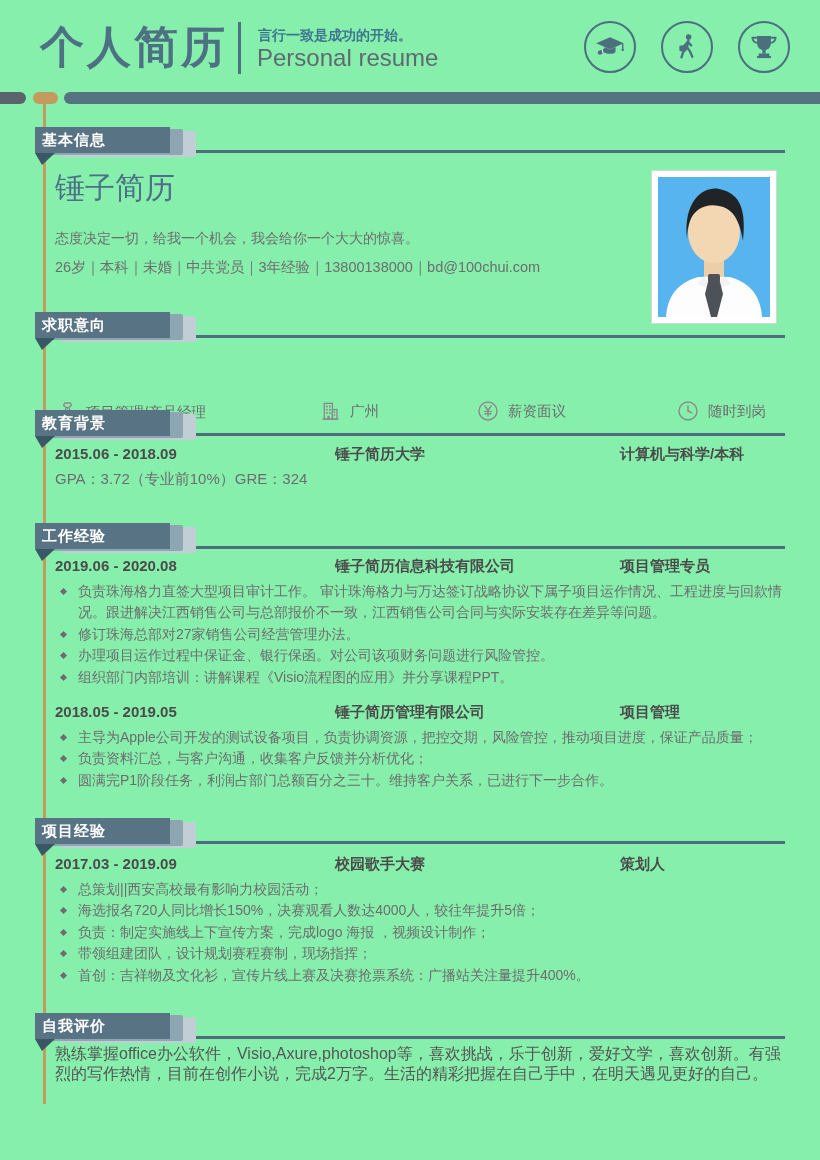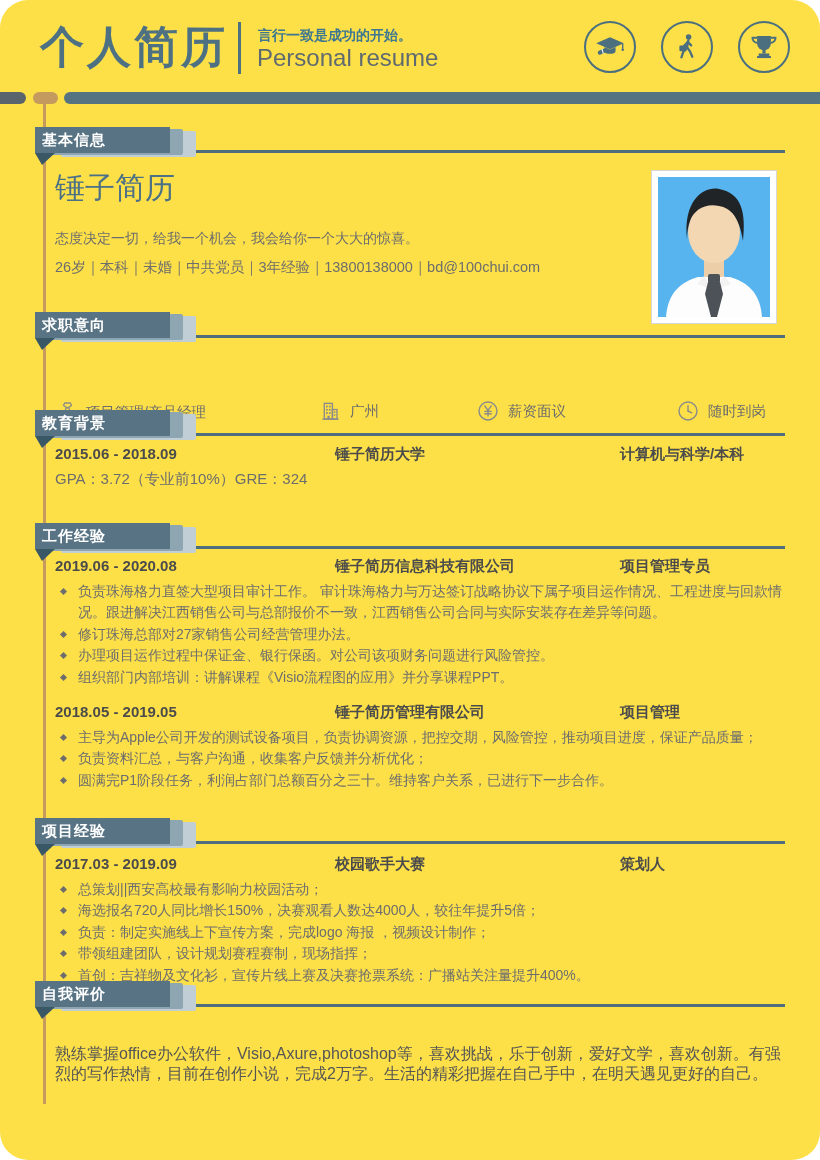--- a/index.html
+++ b/index.html
@@ -1,17 +1,17 @@
 <!DOCTYPE html>
 <html><head>
 <meta charset="utf-8">
 <style>
   html,body{margin:0;padding:0;background:#fff;}
-  .page{position:relative;width:820px;height:1160px;background:#fde047;overflow:hidden;
-        font-family:"Liberation Sans","DejaVu Sans",sans-serif;color:#6d6d6d;border-radius:28px;}
+  .page{position:relative;width:820px;height:1160px;background:#86efac;overflow:hidden;
+        font-family:"Liberation Sans","DejaVu Sans",sans-serif;color:#6d6d6d;}
   
   .hdr-title{position:absolute;left:40px;top:18px;font-size:44px;font-weight:700;
              color:#4d7183;letter-spacing:3px;}
   .hdr-divider{position:absolute;left:238px;top:22px;width:3px;height:52px;background:#4d7183;}
   .hdr-slogan{position:absolute;left:258px;top:27px;font-size:14px;font-weight:700;color:#3e7790;}
   .hdr-sub{position:absolute;left:257px;top:44px;font-size:24px;color:#5f6a70;}
   .hdr-icons{position:absolute;right:30px;top:21px;display:flex;gap:25px;}
   .circle-icon{width:52px;height:52px;border:2.5px solid #4b6f7f;border-radius:50%;
                display:flex;align-items:center;justify-content:center;box-sizing:border-box;}
   
@@ -261,21 +261,21 @@
   </div>
   <div class="bullets" style="top:879px">
 
   <div class="bullet">总策划||西安高校最有影响力校园活动；</div>
       <div class="bullet">海选报名720人同比增长150%，决赛观看人数达4000人，较往年提升5倍；</div>
       <div class="bullet">负责：制定实施线上下宣传方案，完成logo 海报 ，视频设计制作；</div>
       <div class="bullet">带领组建团队，设计规划赛程赛制，现场指挥；</div>
       <div class="bullet">首创：吉祥物及文化衫，宣传片线上赛及决赛抢票系统：广播站关注量提升400%。</div>
     </div>
 
-  <div class="sec" style="top:981px">
+  <div class="sec" style="top:1013px">
     <div class="line"></div>
     <div class="sh2"></div>
     <div class="sh1"></div>
     <div class="badge">
         <span>自我评价</span>
       </div>
     <div class="fold"></div>
   </div>
 
   <div class="selftext">熟练掌握office办公软件，Visio,Axure,photoshop等，喜欢挑战，乐于创新，爱好文学，喜欢创新。有强烈的写作热情，目前在创作小说，完成2万字。生活的精彩把握在自己手中，在明天遇见更好的自己。</div>

